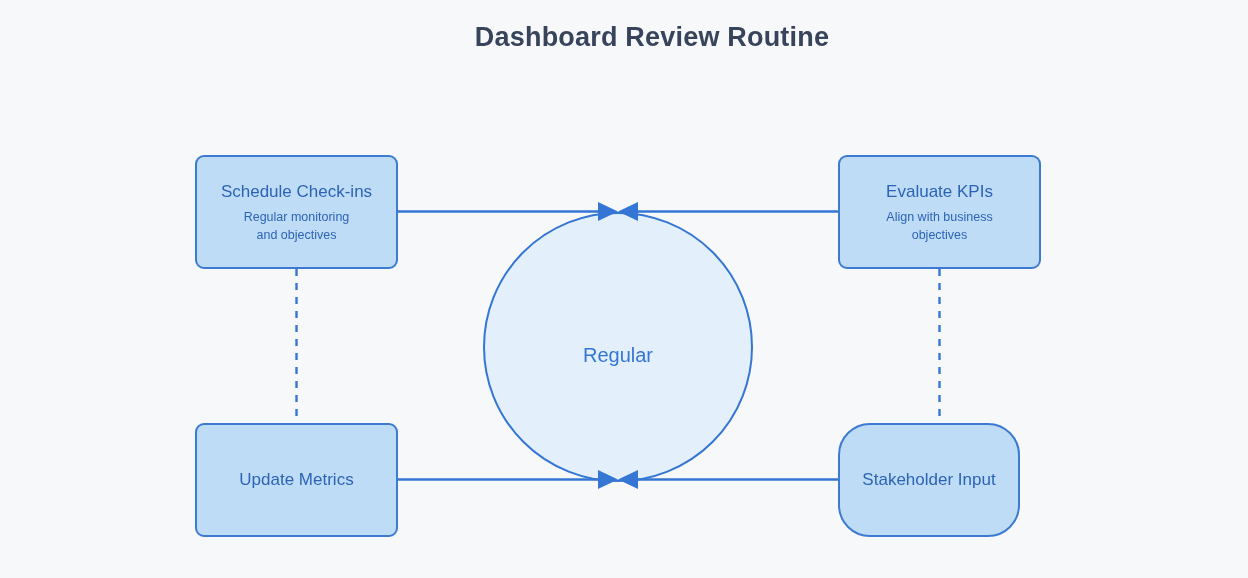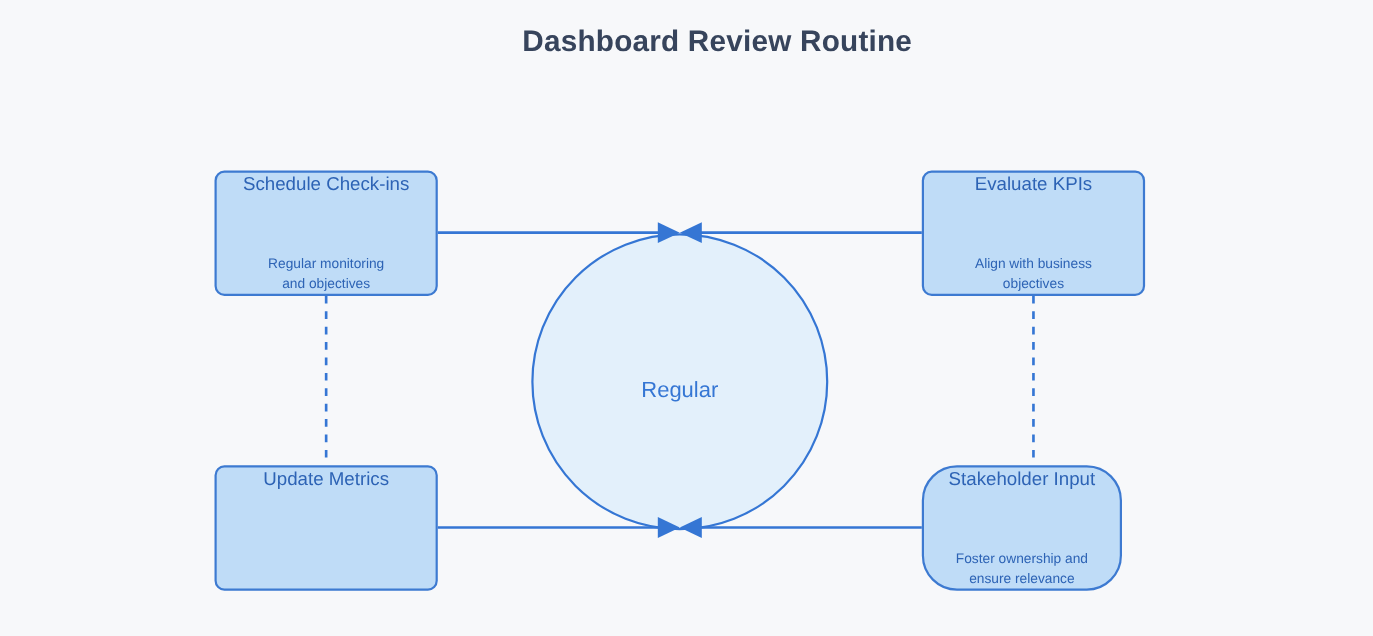--- a/index.html
+++ b/index.html
@@ -43,21 +43,21 @@
   }
   .node-box {
     position: absolute;
     box-sizing: border-box;
     background: #bfdcf7;
     border: 2px solid #3d7ad1;
     border-radius: 9px;
     display: flex;
     flex-direction: column;
     align-items: center;
-    justify-content: space-between;
+    justify-content: center;
   }
   .node-title {
     font-size: 17px;
     color: #2d63b5;
     line-height: 22px;
     white-space: pre;
   }
   .node-sub {
     margin-top: 5px;
     font-size: 12.5px;
@@ -127,17 +127,15 @@
     <div class="node-sub">Align with business
 objectives</div>
   </div>
 
   <div class="node-box" id="node-update-metrics">
     <div class="node-title">Update Metrics</div>
   </div>
 
   <div class="node-box" id="node-stakeholder-input">
     <div class="node-title">Stakeholder Input</div>
-    <div class="node-sub">Foster ownership and
-ensure relevance</div>
   </div>
 
 </div>
 
 </body></html>

